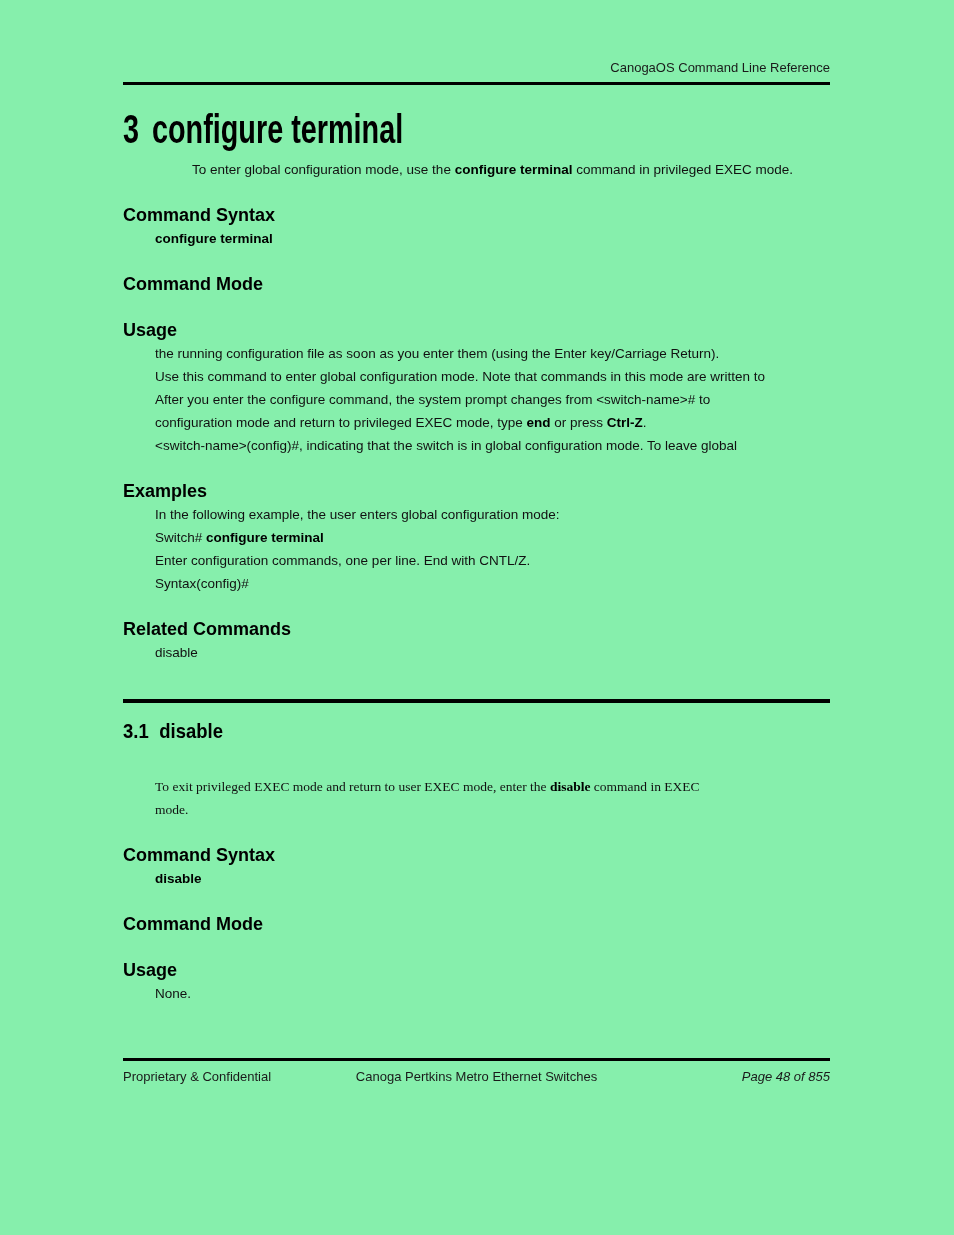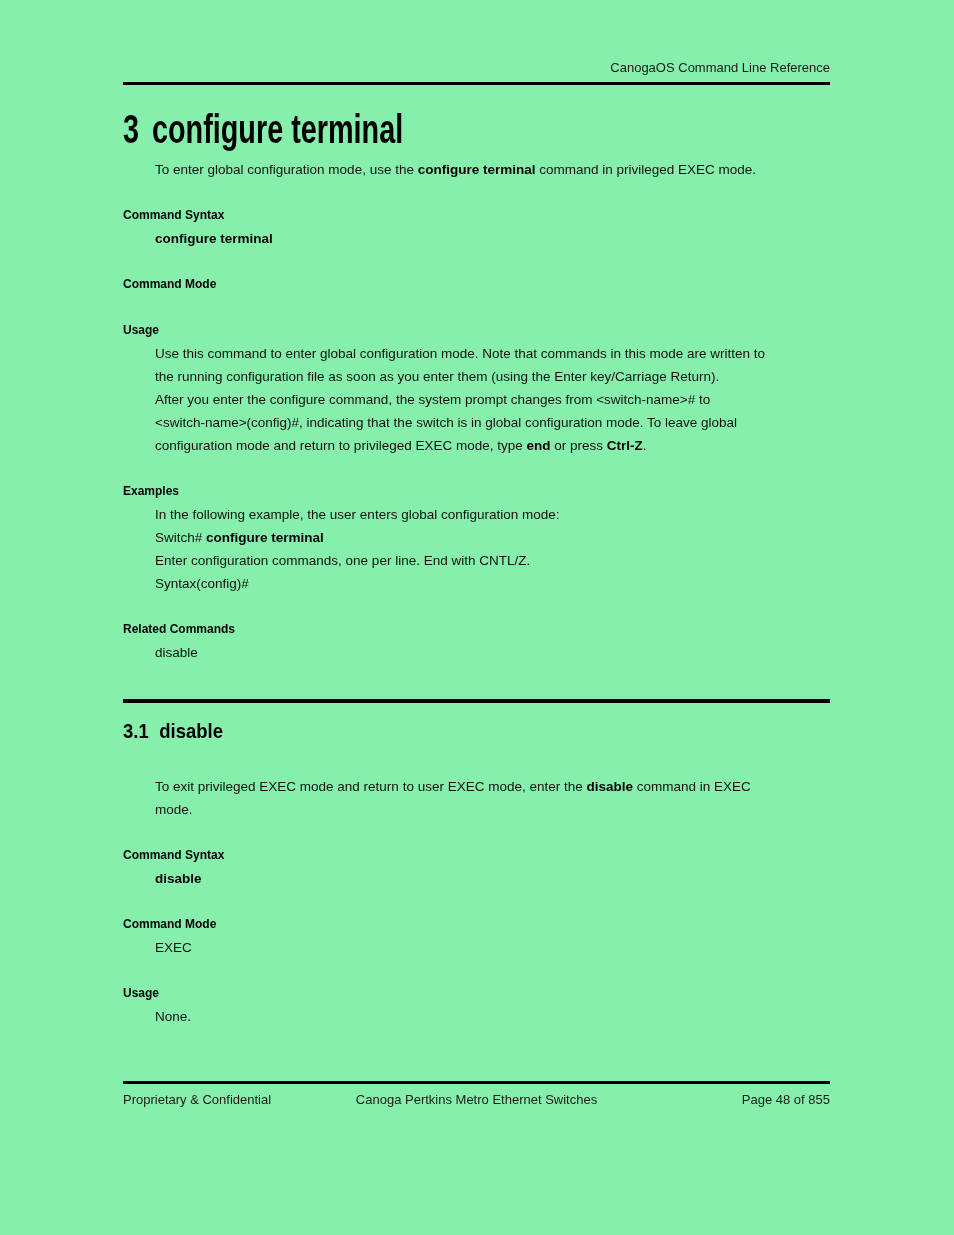--- a/index.html
+++ b/index.html
@@ -26,48 +26,48 @@
     white-space: nowrap;
     transform: scaleX(0.72); transform-origin: 0 50%;
   }
   .chapter-heading .ch-num { margin-right: 18px; }
 
   .para { font-size: 13.5px; line-height: 23px; color: #111; }
   .indent { padding-left: 32px; }
   .rich-line { white-space: nowrap; }
   .rich-line .b { font-weight: bold; color: #000; }
 
-  .intro { margin-top: 8px; }
+  .intro { margin-top: 8px; text-align: center; }
 
   .block { margin-top: 23px; }
   .h2 {
-    font-size: 12px; line-height: 23px; font-weight: bold; color: #000;
+    font-size: 18px; line-height: 23px; font-weight: bold; color: #000;
   }
 
   .section-divider { margin-top: 35px; height: 3.5px; }
 
   .section-heading {
     margin: 15px 0 0 0; padding: 0;
     font-size: 21px; line-height: 26px; font-weight: bold;
     white-space: nowrap;
     transform: scaleX(0.88); transform-origin: 0 50%;
   }
   .section-heading .sec-num { margin-right: 12px; }
 
-  .section-intro { margin-top: 31px; }
+  .section-intro { margin-top: 31px; font-family: Liberation Serif, serif; }
 
   .footer-rule { margin-top: 53px; height: 3px; }
   .footer-row {
     margin-top: 8px;
     display: flex; align-items: baseline;
     font-size: 13px; line-height: 16px; color: #1a1a1a;
   }
   .footer-left { flex: 1; text-align: left; }
   .footer-center { flex: 1.2; text-align: center; }
-  .footer-right { flex: 1; text-align: right; }
+  .footer-right { flex: 1; text-align: right; font-style: italic; }
 </style>
 </head>
 <body>
 
 <div class="page">
   <div class="content">
 
     <div class="header-title">CanogaOS Command Line Reference</div>
     <div class="rule header-rule"></div>
 
@@ -84,25 +84,25 @@
         </div>
     </div>
 
     <div class="block">
       <div class="h2">Command Mode</div>
     </div>
 
     <div class="block">
       <div class="h2">Usage</div>
       <div class="para indent">
+          <div class="rich-line"><span>the running configuration file as soon as you enter them (using the Enter key/Carriage Return).</span></div>
           <div class="rich-line"><span>Use this command to enter global configuration mode. Note that commands in this mode are written to</span></div>
-          <div class="rich-line"><span>the running configuration file as soon as you enter them (using the Enter key/Carriage Return).</span></div>
           <div class="rich-line"><span>After you enter the configure command, the system prompt changes from &lt;switch-name&gt;# to</span></div>
+          <div class="rich-line"><span>configuration mode and return to privileged EXEC mode, type </span><span class="b">end</span><span> or press </span><span class="b">Ctrl-Z</span><span>.</span></div>
           <div class="rich-line"><span>&lt;switch-name&gt;(config)#, indicating that the switch is in global configuration mode. To leave global</span></div>
-          <div class="rich-line"><span>configuration mode and return to privileged EXEC mode, type </span><span class="b">end</span><span> or press </span><span class="b">Ctrl-Z</span><span>.</span></div>
         </div>
     </div>
 
     <div class="block">
       <div class="h2">Examples</div>
       <div class="para indent">
           <div class="rich-line"><span>In the following example, the user enters global configuration mode:</span></div>
           <div class="rich-line"><span>Switch# </span><span class="b">configure terminal</span></div>
           <div class="rich-line"><span>Enter configuration commands, one per line. End with CNTL/Z.</span></div>
           <div class="rich-line"><span>Syntax(config)#</span></div>
@@ -127,23 +127,20 @@
 
     <div class="block">
       <div class="h2">Command Syntax</div>
       <div class="para indent">
           <div class="rich-line"><span class="b">disable</span></div>
         </div>
     </div>
 
     <div class="block">
       <div class="h2">Command Mode</div>
-      <div class="para indent">
-          <div class="rich-line"><span>EXEC</span></div>
-        </div>
     </div>
 
     <div class="block">
       <div class="h2">Usage</div>
       <div class="para indent">
           <div class="rich-line"><span>None.</span></div>
         </div>
     </div>
 
     <div class="rule footer-rule"></div>

